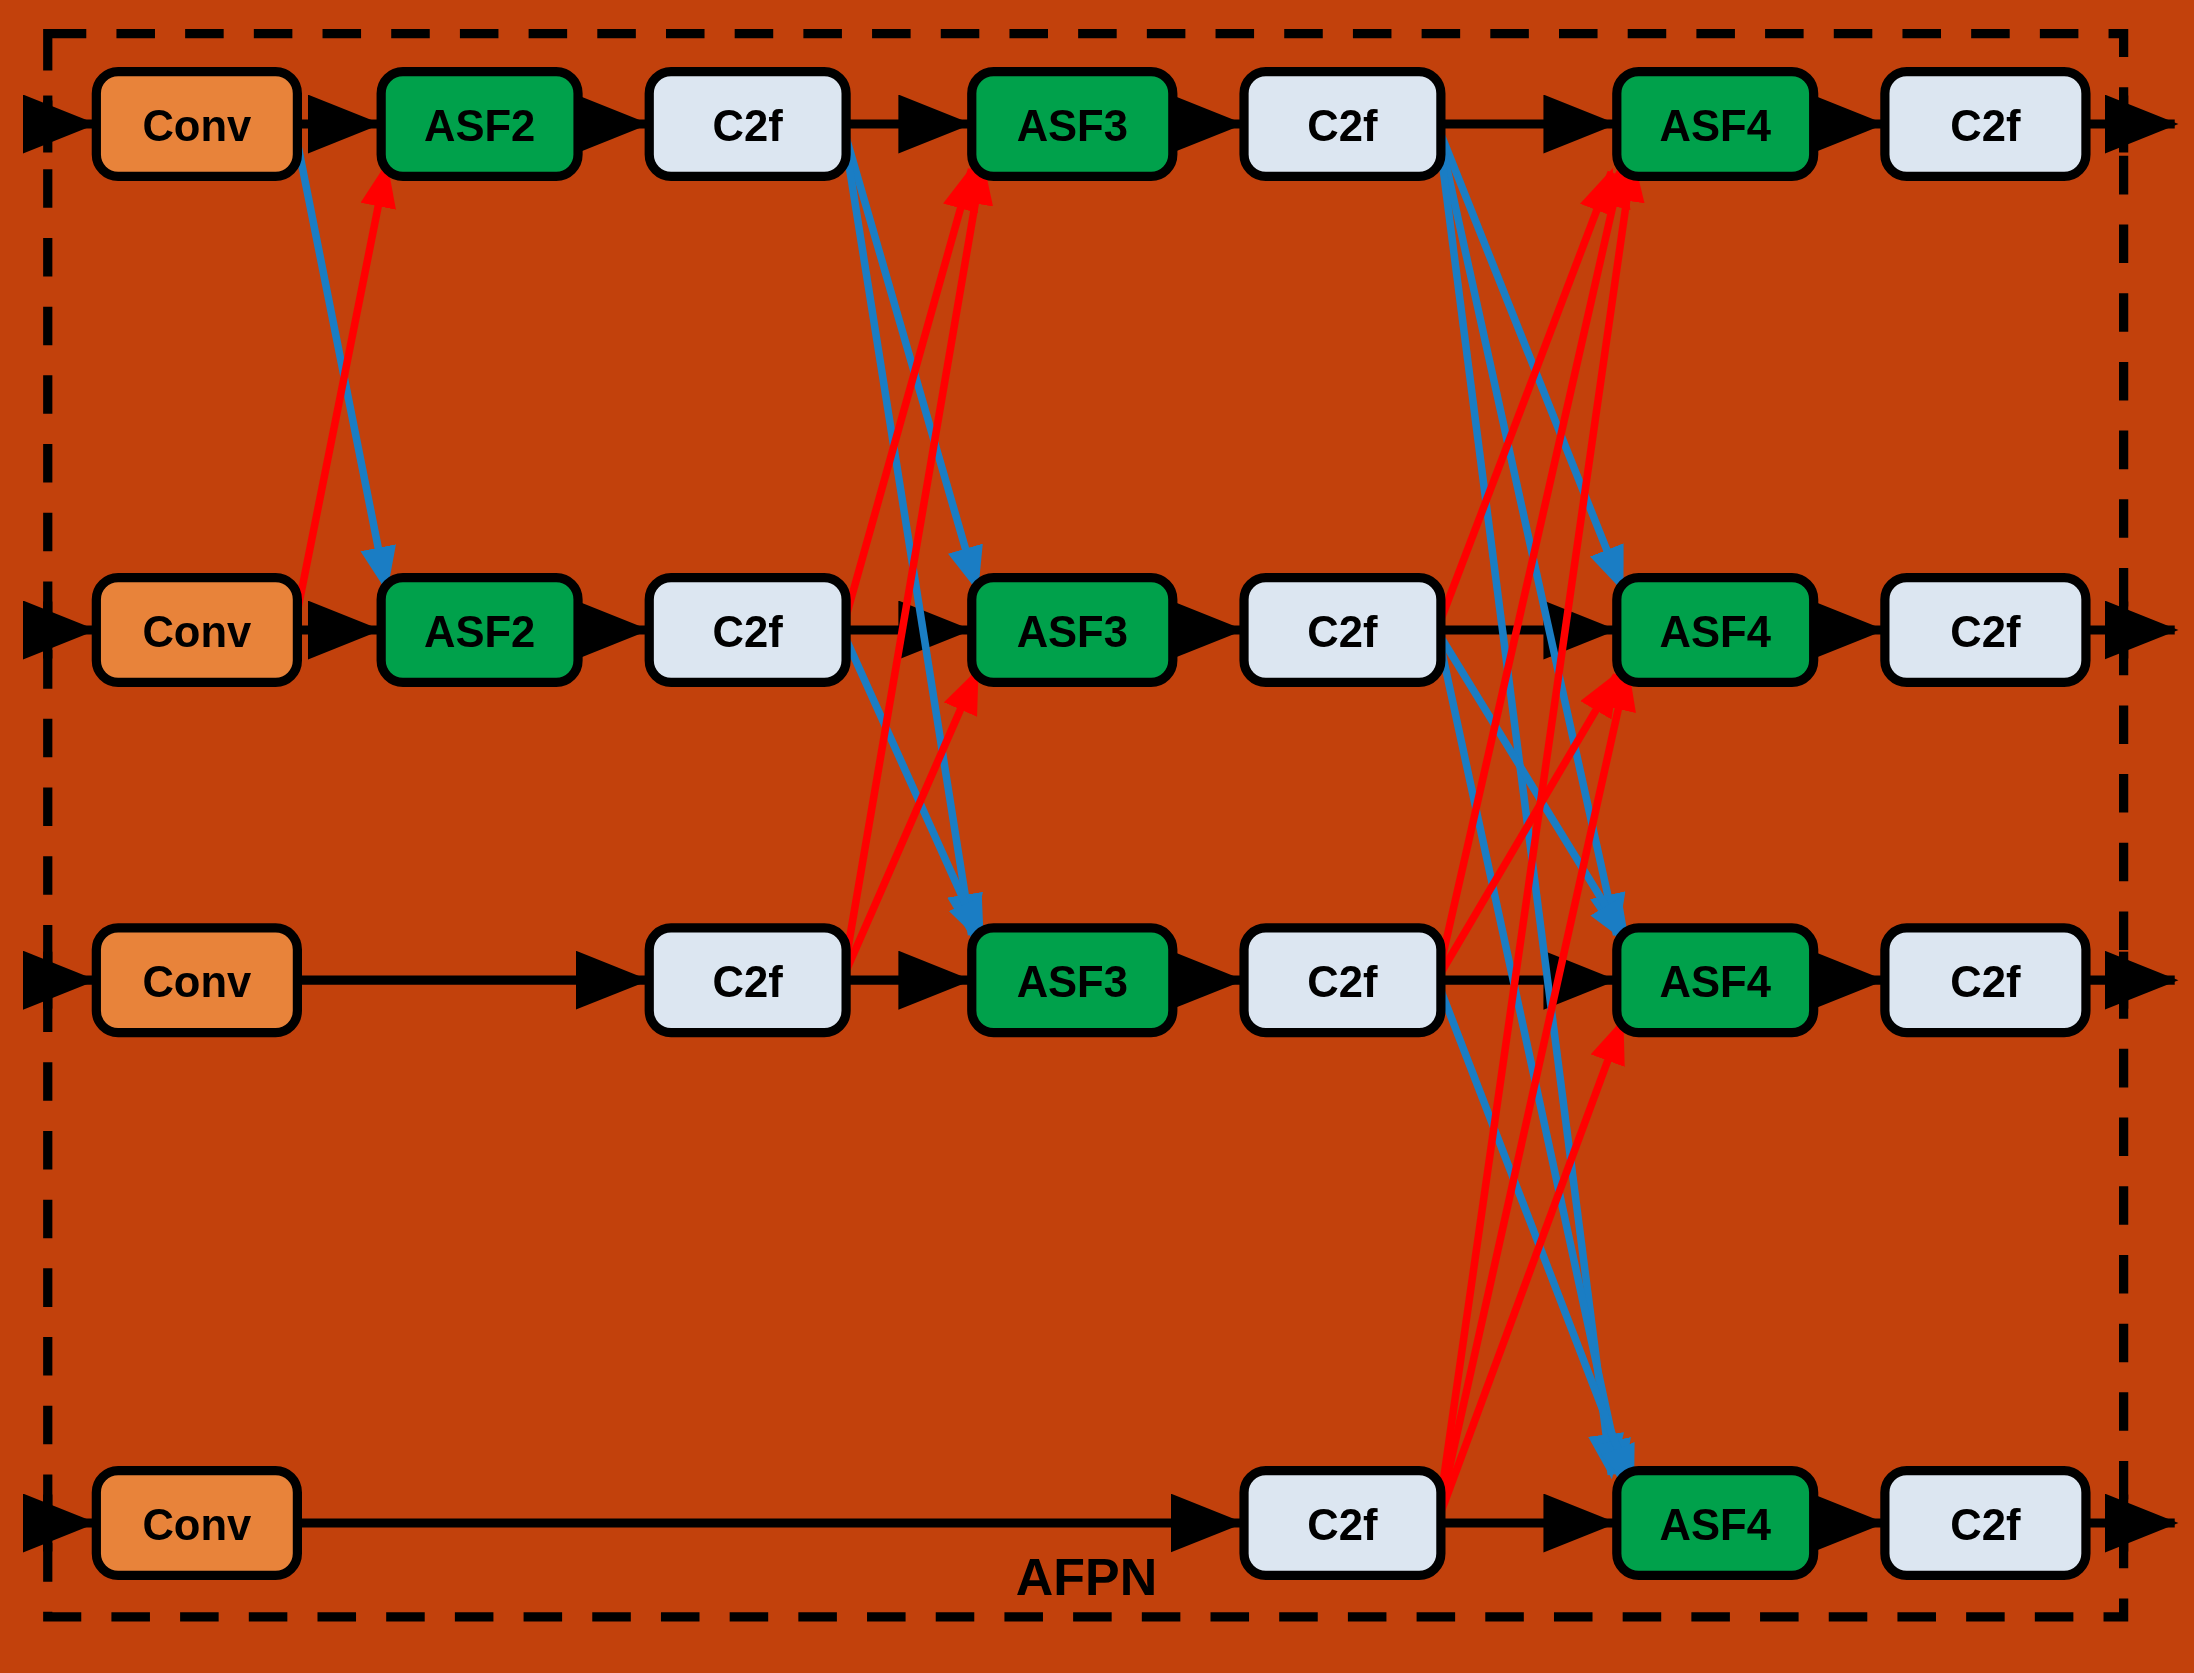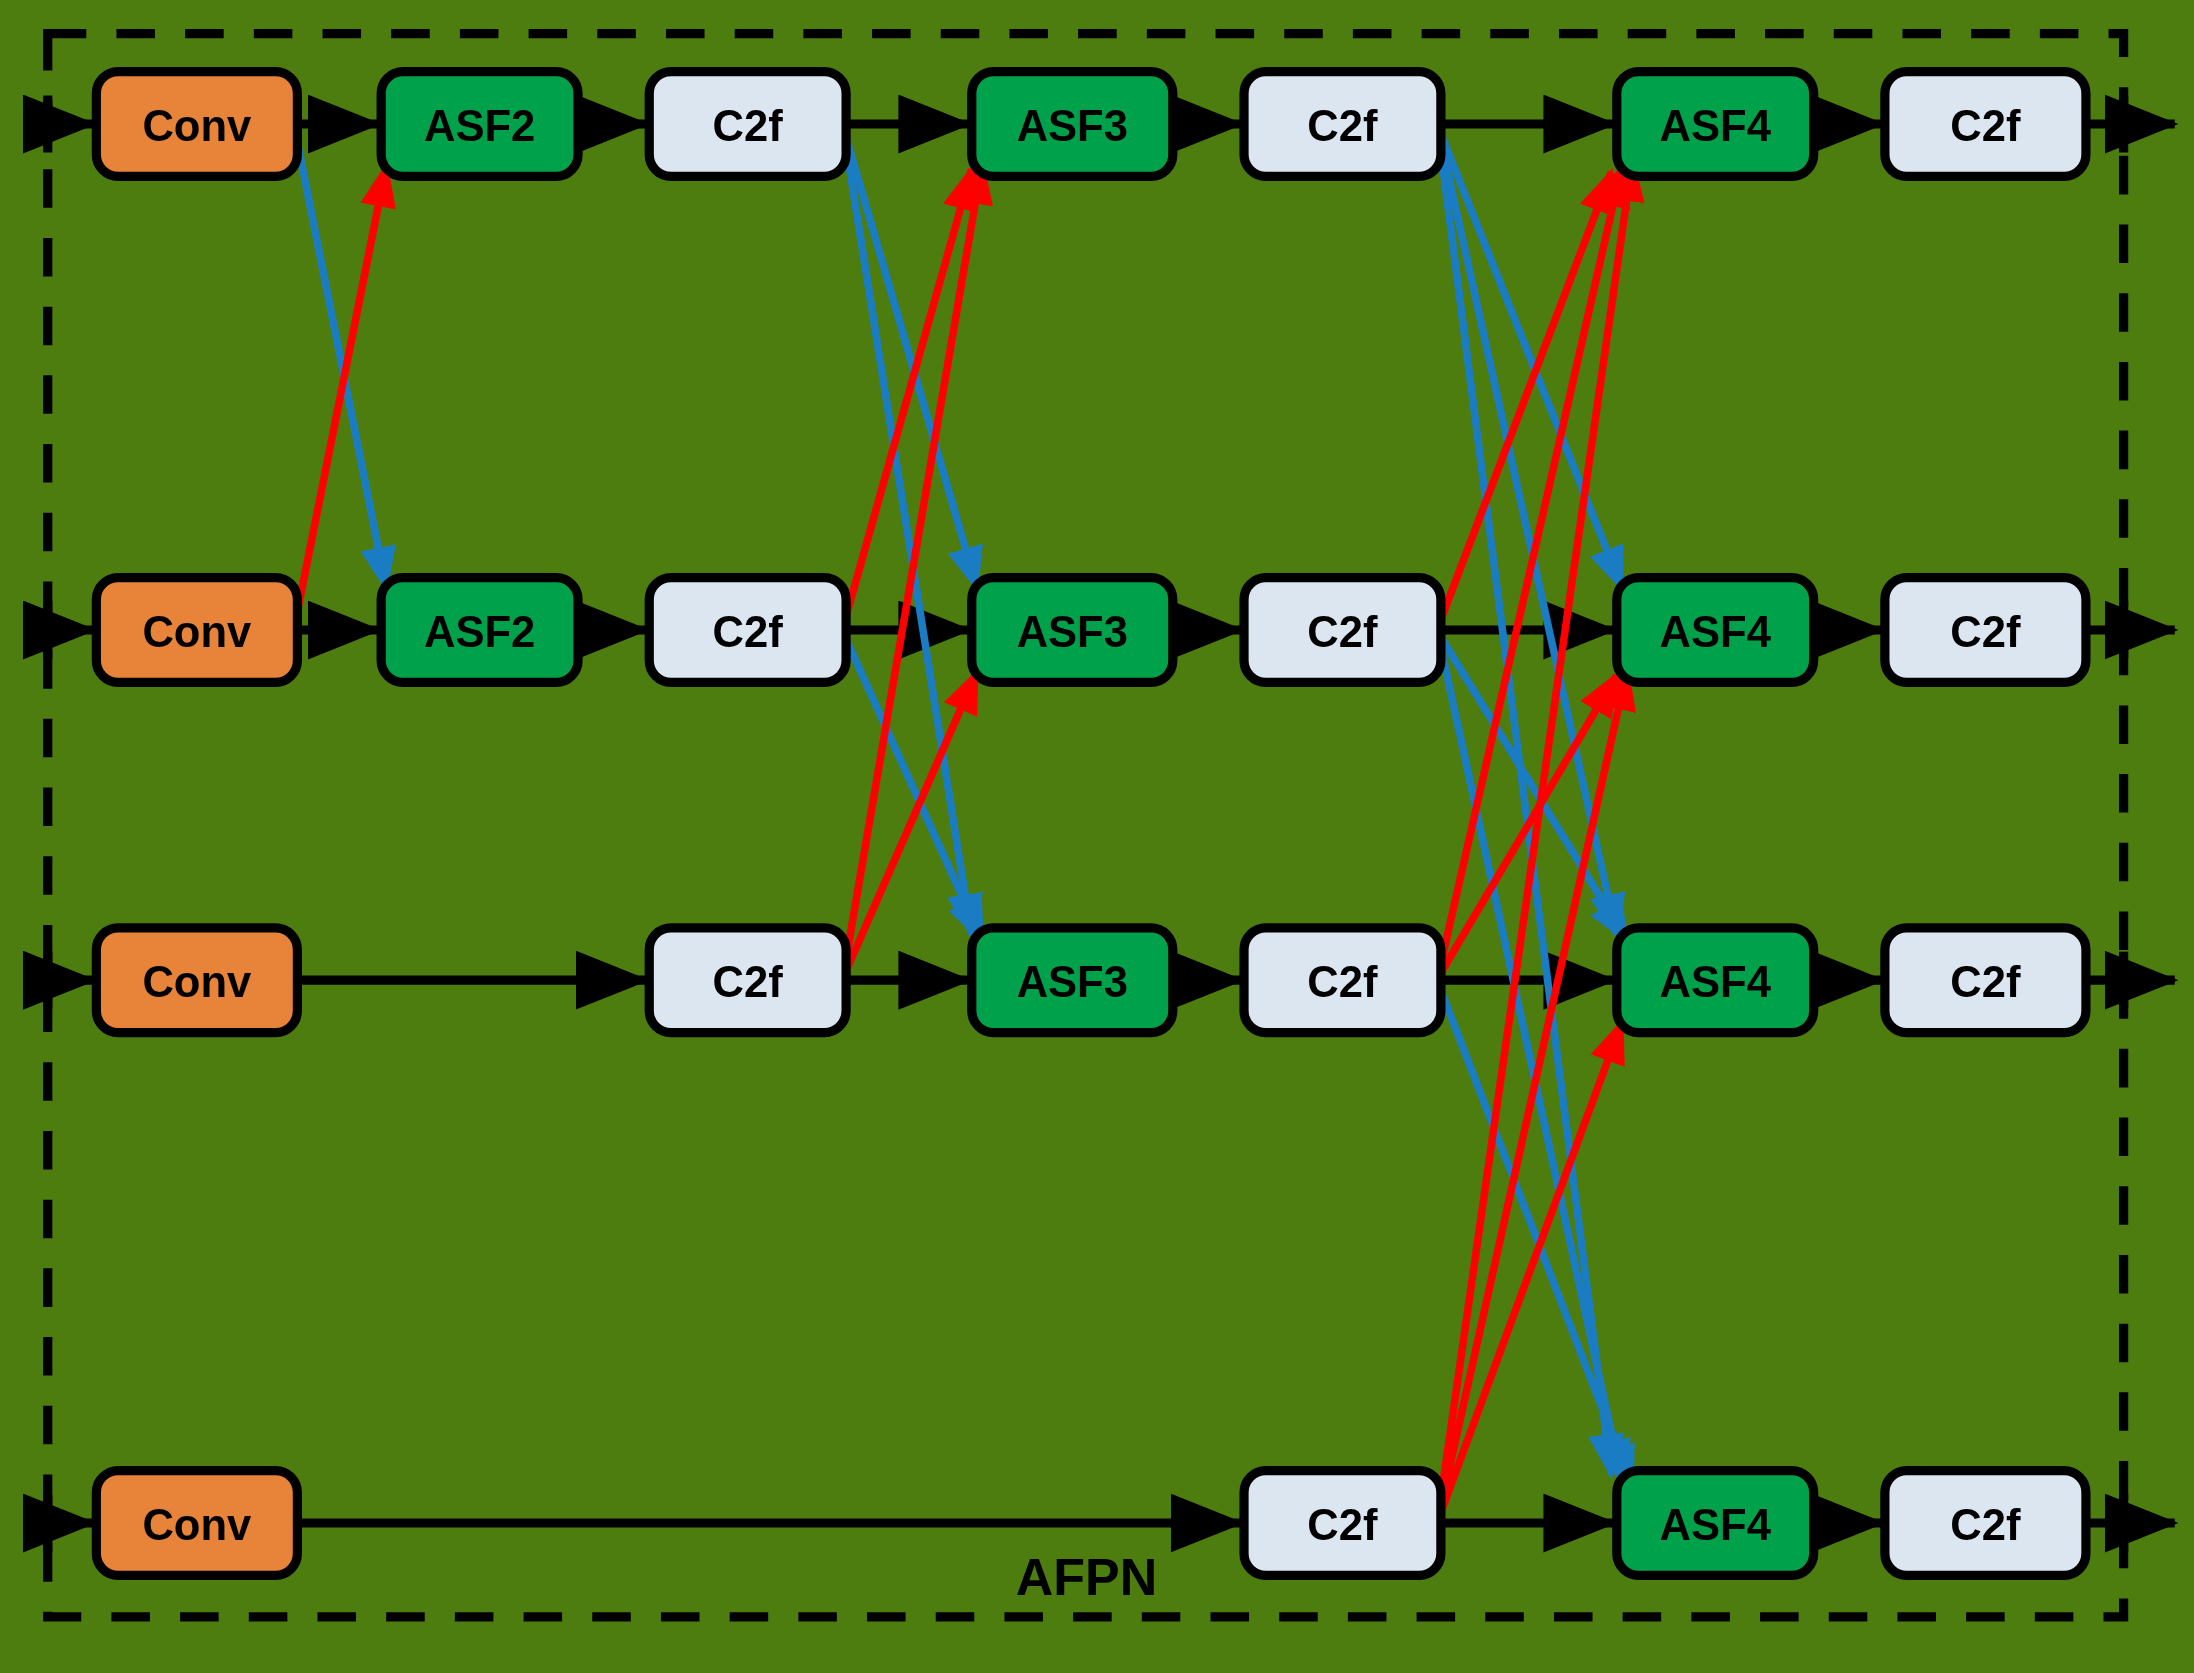--- a/index.html
+++ b/index.html
@@ -7,21 +7,21 @@
     padding: 0;
     background: #ffffff;
   }
   body {
     font-family: "Liberation Sans", sans-serif;
   }
   #stage {
     position: relative;
     width: 2194px;
     height: 1673px;
-    background: #4d7c0f;
+    background: #c2410c;
     overflow: hidden;
   }
   #diagram-svg {
     position: absolute;
     left: 0;
     top: 0;
     width: 2194px;
     height: 1673px;
   }
   .node-label {

